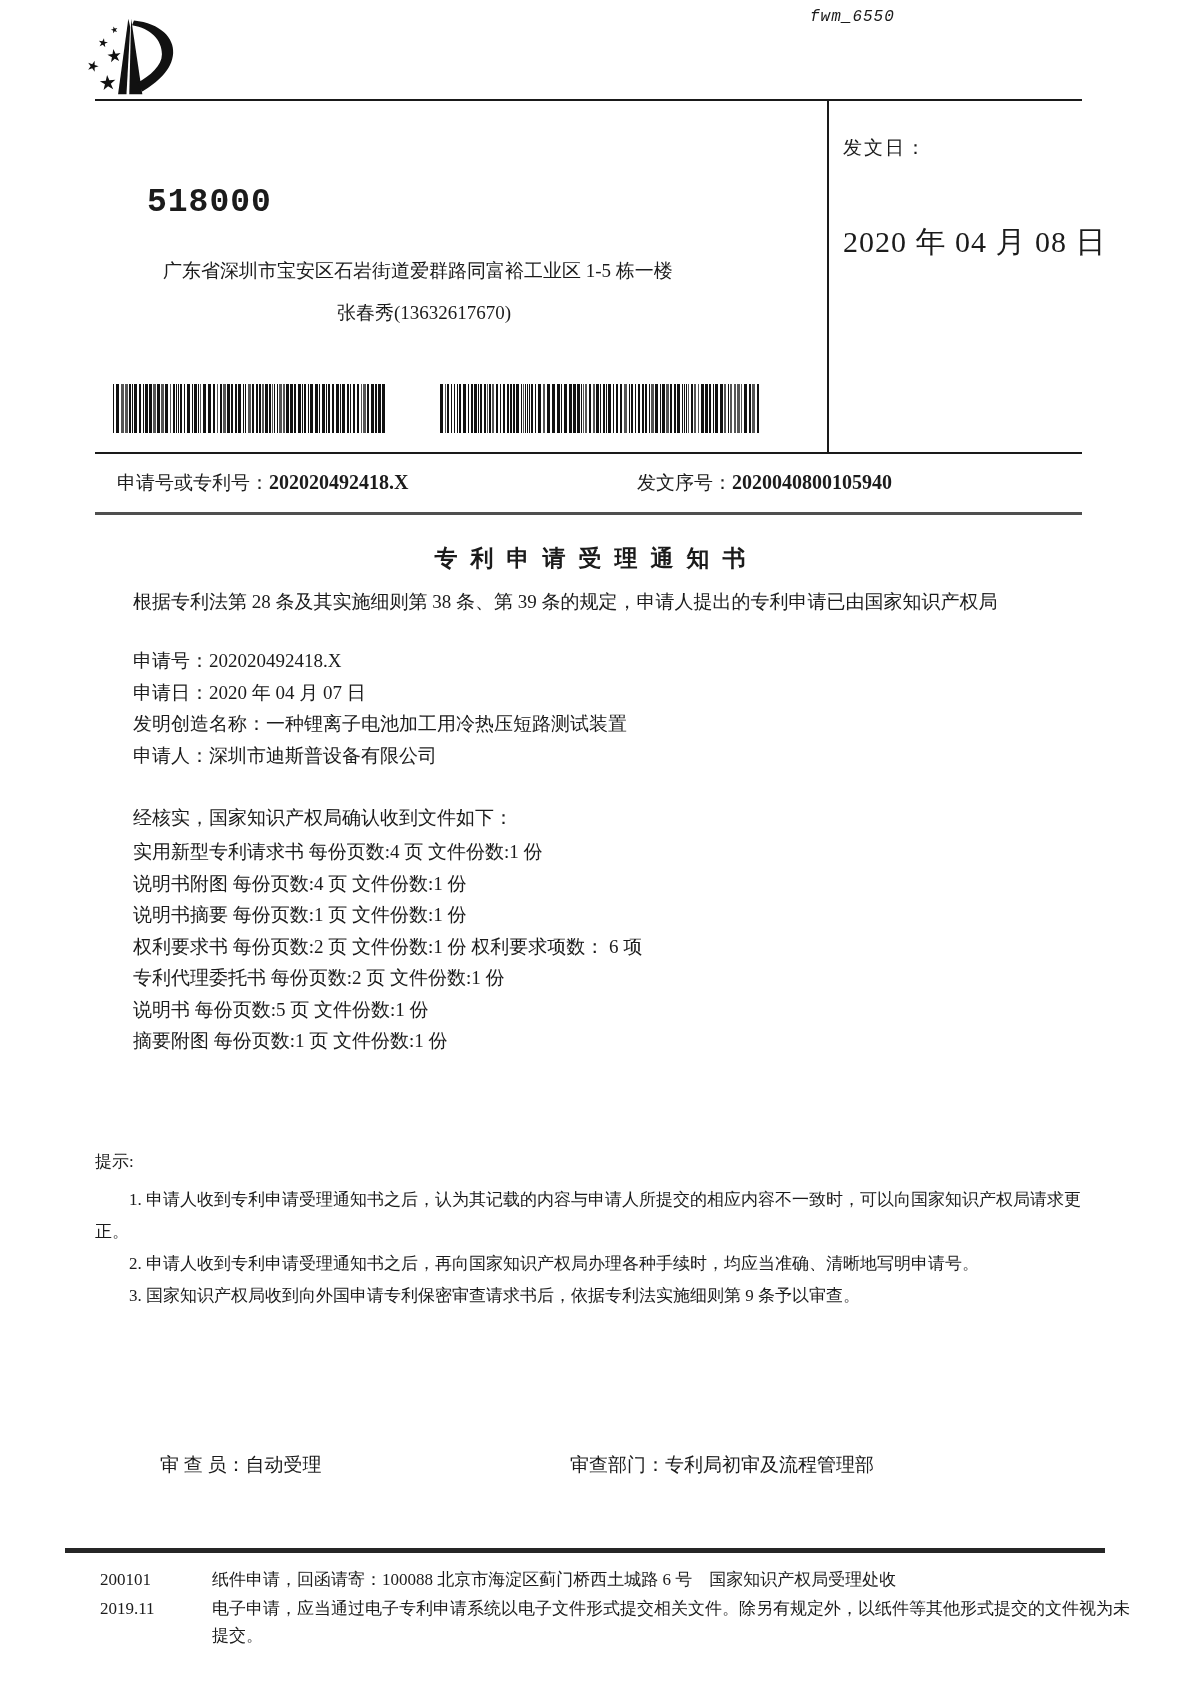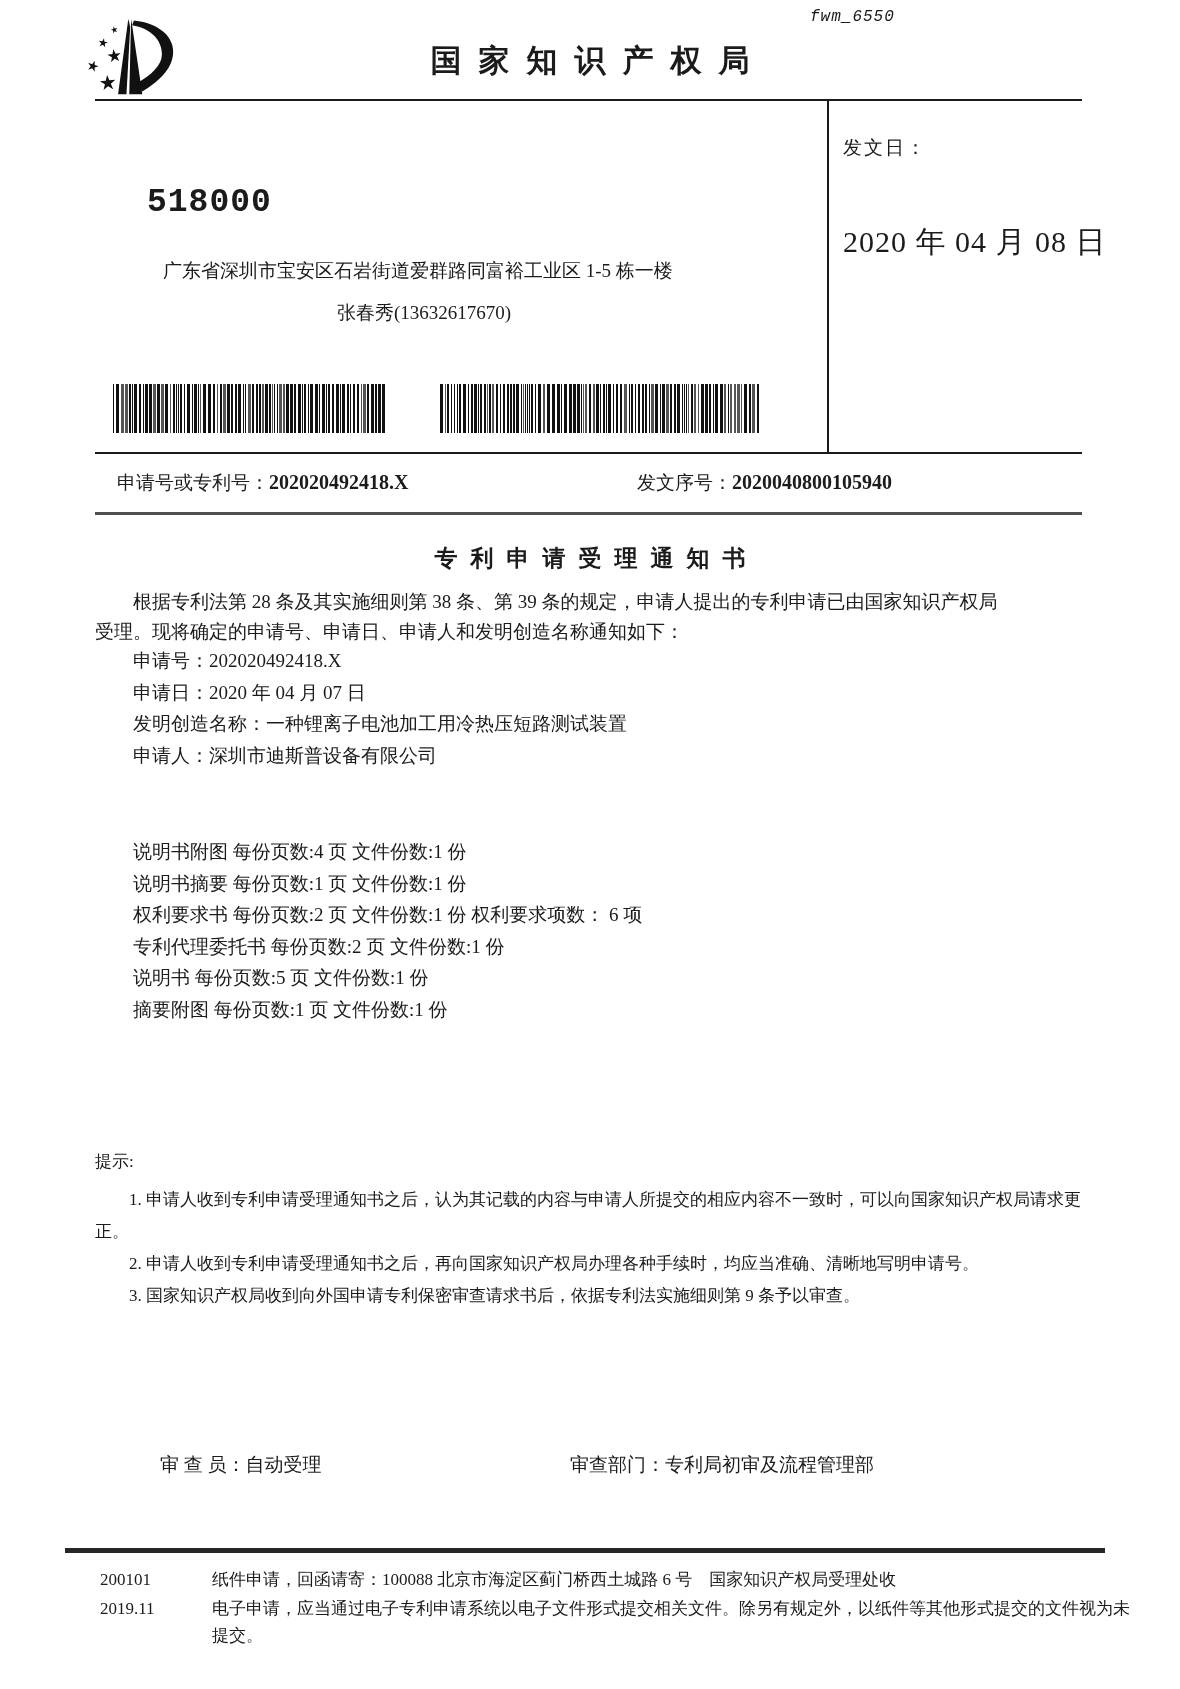--- a/index.html
+++ b/index.html
@@ -104,21 +104,20 @@
         <g transform="translate(17,56) scale(0.62) rotate(18)">
             <polygon points="0,-10 2.2,-3.1 9.5,-3.1 3.6,1.2 5.9,8.1 0,3.8 -5.9,8.1 -3.6,1.2 -9.5,-3.1 -2.2,-3.1"></polygon>
           </g>
         <g transform="translate(33,74) scale(0.88) rotate(-5)">
             <polygon points="0,-10 2.2,-3.1 9.5,-3.1 3.6,1.2 5.9,8.1 0,3.8 -5.9,8.1 -3.6,1.2 -9.5,-3.1 -2.2,-3.1"></polygon>
           </g>
       </g>
     </svg>
   </div>
 
-  <div class="abs agency-title sans">国家知识产权局</div>
 
   <div class="abs hline hline-1"></div>
   <div class="abs vline"></div>
   <div class="abs hline hline-2"></div>
   <div class="abs hline-3"></div>
 
   <div class="abs postcode">518000</div>
   <div class="abs address">广东省深圳市宝安区石岩街道爱群路同富裕工业区 1-5 栋一楼</div>
   <div class="abs recipient">张春秀(13632617670)</div>
 
@@ -305,31 +304,32 @@
     <span>申请号或专利号：</span><span class="val">202020492418.X</span>
   </div>
   <div class="abs numrow numrow-serial">
     <span>发文序号：</span><span class="val">2020040800105940</span>
   </div>
 
   <div class="abs notice-title sans">专利申请受理通知书</div>
 
   <div class="abs para body-19">
     <div class="indent">根据专利法第 28 条及其实施细则第 38 条、第 39 条的规定，申请人提出的专利申请已由国家知识产权局</div>
-    <div>受理。现将确定的申请号、申请日、申请人和发明创造名称通知如下：</div>
   </div>
 
   <div class="abs fields body-19">
     <div><span>申请号：</span><span>202020492418.X</span></div>
     <div><span>申请日：</span><span>2020 年 04 月 07 日</span></div>
     <div><span>发明创造名称：</span><span>一种锂离子电池加工用冷热压短路测试装置</span></div>
     <div><span>申请人：</span><span>深圳市迪斯普设备有限公司</span></div>
   </div>
 
+  <div class="abs received-intro">经核实，国家知识产权局确认收到文件如下：</div>
   <div class="abs docs">
+    <div>实用新型专利请求书  每份页数:4 页  文件份数:1 份</div>
     <div>说明书附图  每份页数:4 页  文件份数:1 份</div>
     <div>说明书摘要  每份页数:1 页  文件份数:1 份</div>
     <div>权利要求书  每份页数:2 页  文件份数:1 份  权利要求项数：  6 项</div>
     <div>专利代理委托书  每份页数:2 页  文件份数:1 份</div>
     <div>说明书  每份页数:5 页  文件份数:1 份</div>
     <div>摘要附图  每份页数:1 页  文件份数:1 份</div>
   </div>
 
   <div class="abs tips-label">提示:</div>
   <div class="abs tip tip-1">1. 申请人收到专利申请受理通知书之后，认为其记载的内容与申请人所提交的相应内容不一致时，可以向国家知识产权局请求更正。</div>

